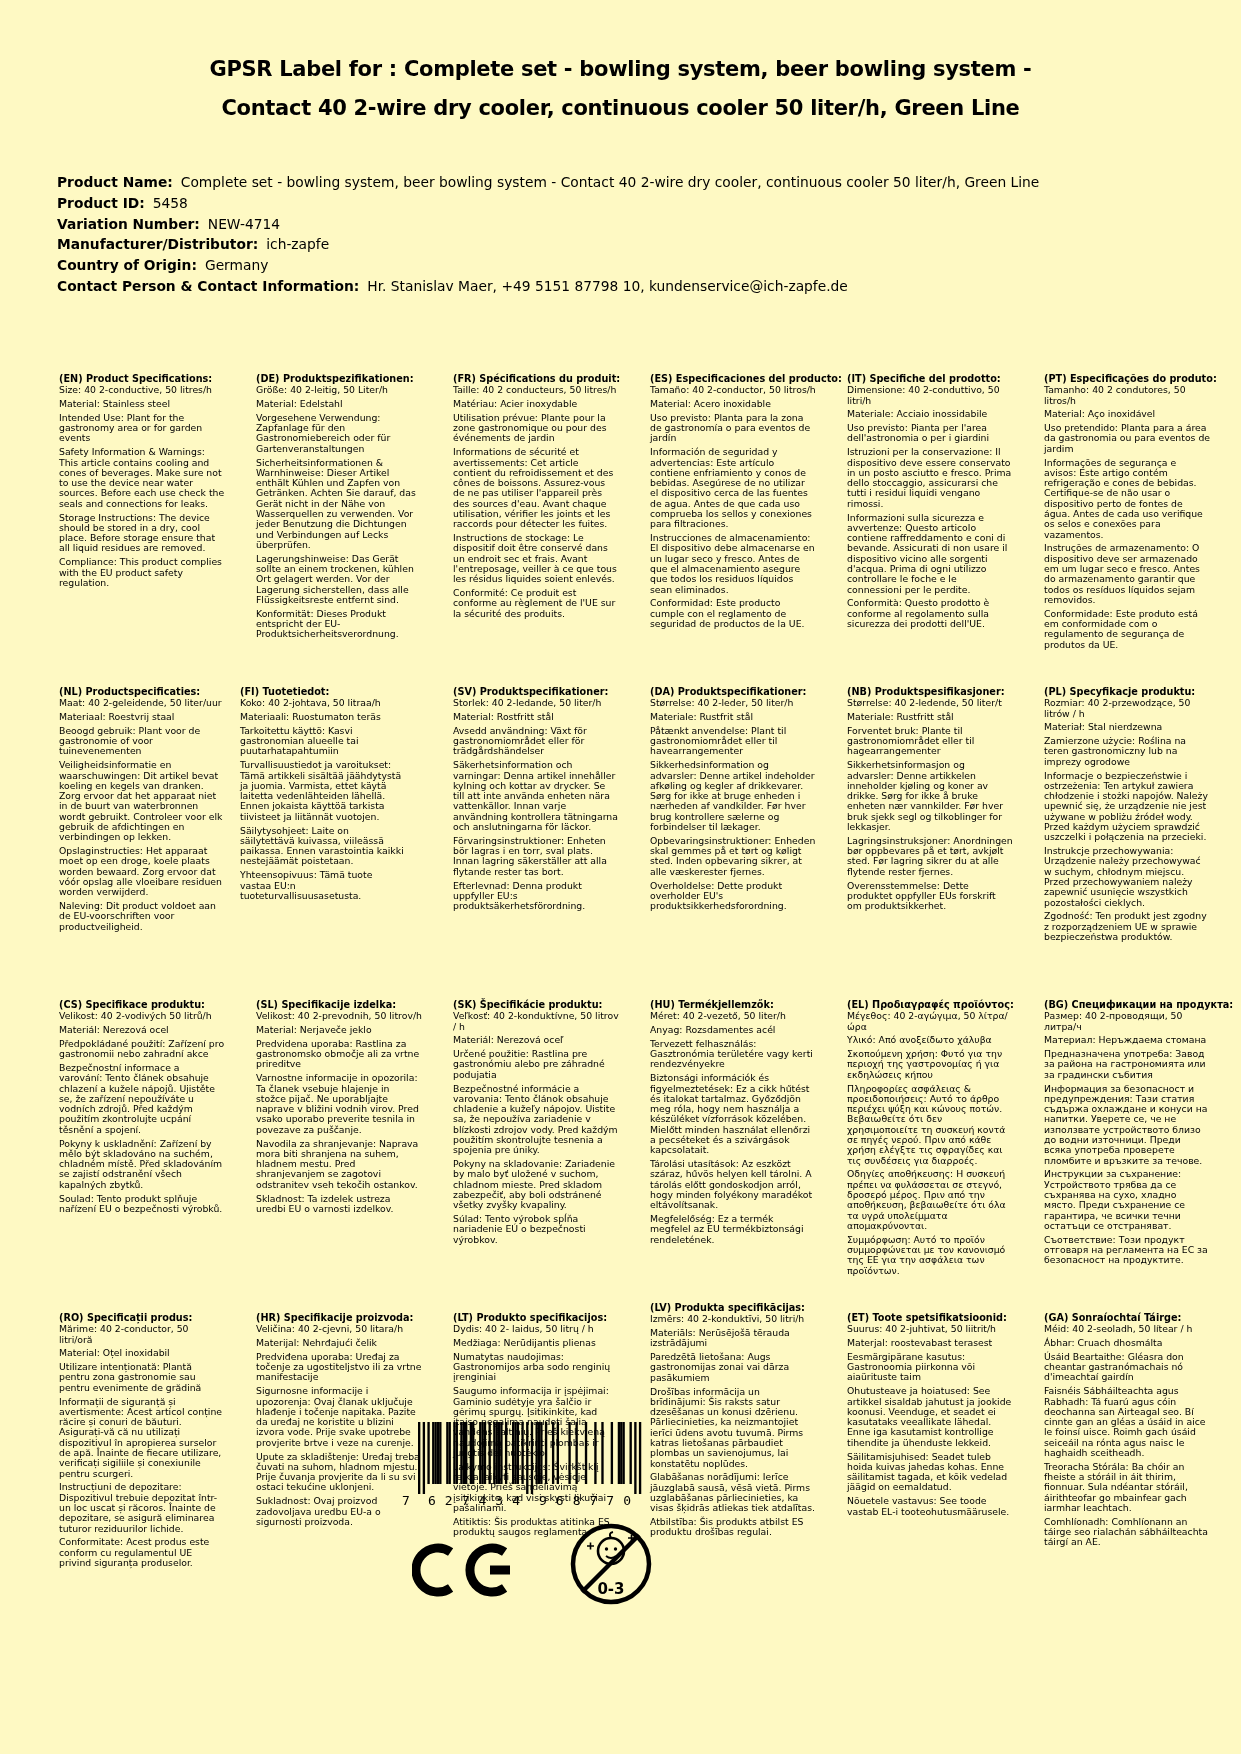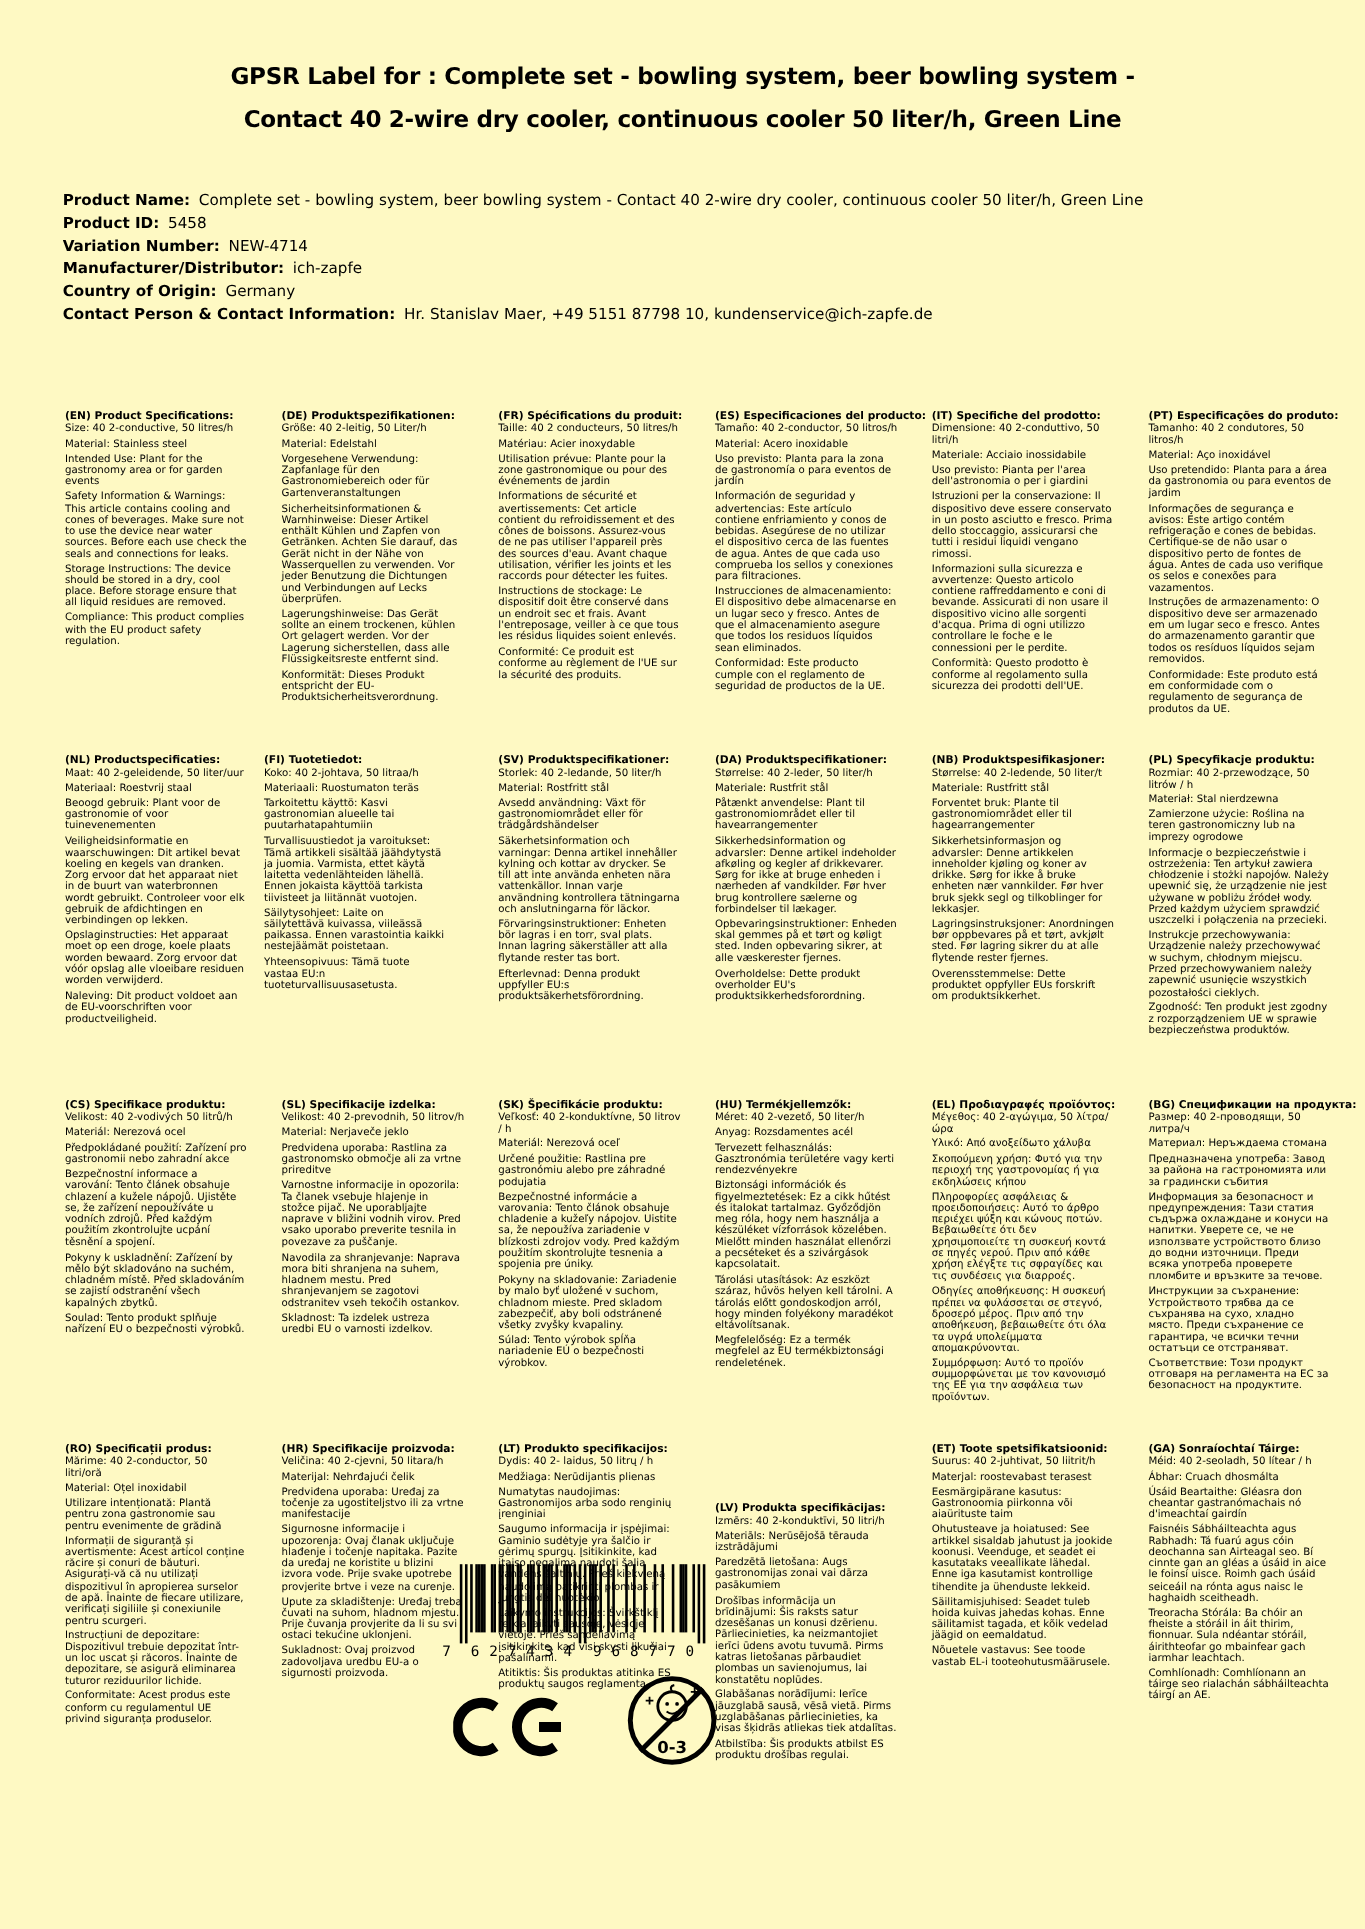--- a/index.html
+++ b/index.html
@@ -262,21 +262,21 @@
       <div class="spec-heading">(LT) Produkto specifikacijos:</div>
       <div>
           <p class="spec-p">Dydis: 40 2- laidus, 50 litrų / h</p>
           <p class="spec-p">Medžiaga: Nerūdijantis plienas</p>
           <p class="spec-p">Numatytas naudojimas: Gastronomijos arba sodo renginių įrenginiai</p>
           <p class="spec-p">Saugumo informacija ir įspėjimai: Gaminio sudėtyje yra šalčio ir gėrimų spurgų. Įsitikinkite, kad įtaiso negalima naudoti šalia vandens šaltinių. Prieš kiekvieną naudojimą patikrinti plombas ir jungtis dėl nuotėkio.</p>
           <p class="spec-p">Laikymo instrukcijos: Švirkštiklį reikia laikyti sausoje, vėsioje vietoje. Prieš sandėliavimą įsitikinkite, kad visi skysti likučiai pašalinami.</p>
           <p class="spec-p">Atitiktis: Šis produktas atitinka ES produktų saugos reglamentą.</p>
         </div>
     </div>
-      <div class="lang-block" style="left: 650px; top: 1367px;">
+      <div class="lang-block" style="left: 650px; top: 1303px;">
       <div class="spec-heading">(LV) Produkta specifikācijas:</div>
       <div>
           <p class="spec-p">Izmērs: 40 2-konduktīvi, 50 litri/h</p>
           <p class="spec-p">Materiāls: Nerūsējošā tērauda izstrādājumi</p>
           <p class="spec-p">Paredzētā lietošana: Augs gastronomijas zonai vai dārza pasākumiem</p>
           <p class="spec-p">Drošības informācija un brīdinājumi: Šis raksts satur dzesēšanas un konusi dzērienu. Pārliecinieties, ka neizmantojiet ierīci ūdens avotu tuvumā. Pirms katras lietošanas pārbaudiet plombas un savienojumus, lai konstatētu noplūdes.</p>
           <p class="spec-p">Glabāšanas norādījumi: Ierīce jāuzglabā sausā, vēsā vietā. Pirms uzglabāšanas pārliecinieties, ka visas šķidrās atliekas tiek atdalītas.</p>
           <p class="spec-p">Atbilstība: Šis produkts atbilst ES produktu drošības regulai.</p>
         </div>
     </div>

